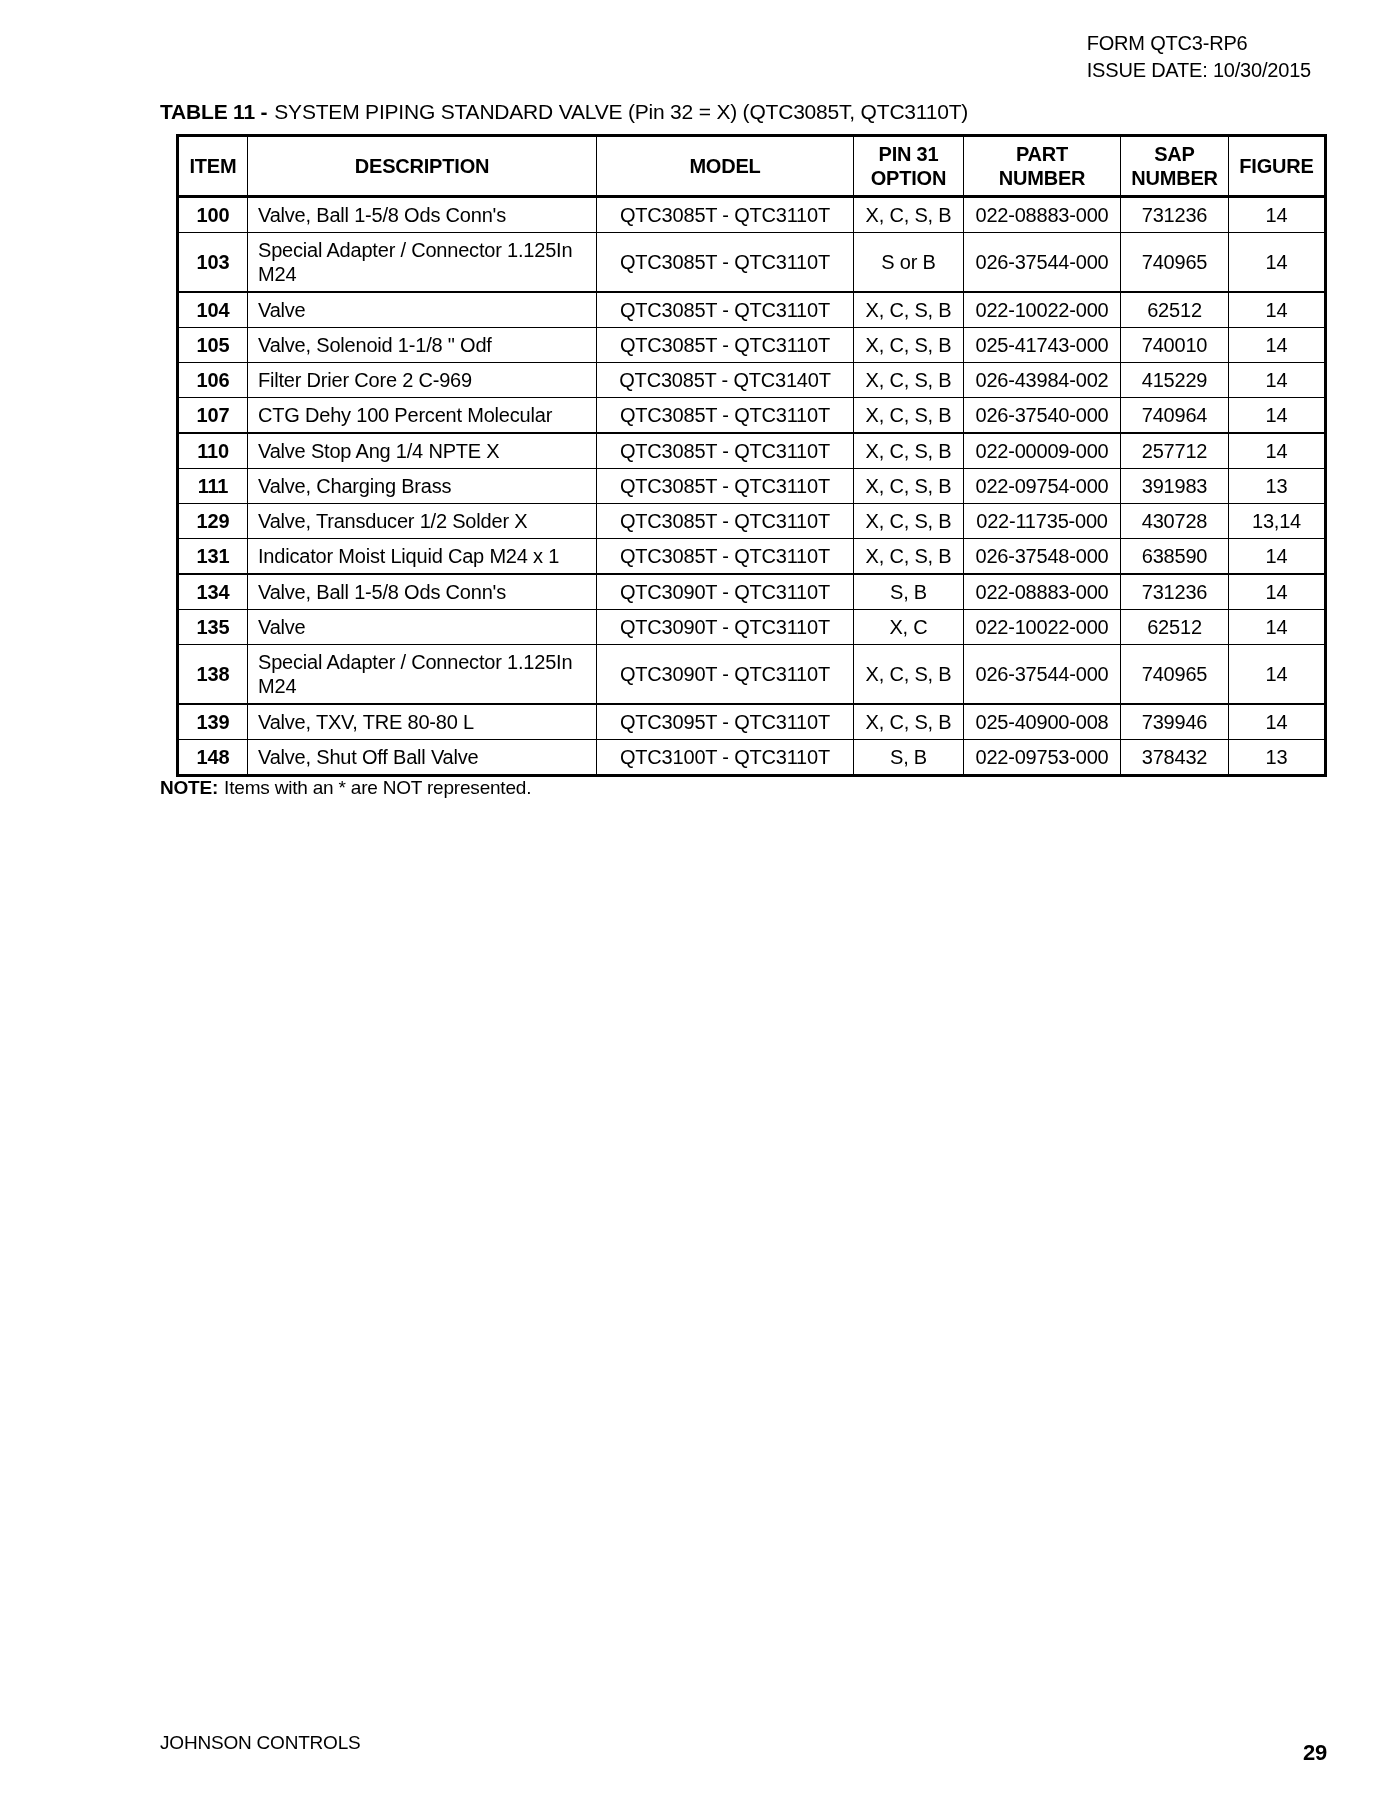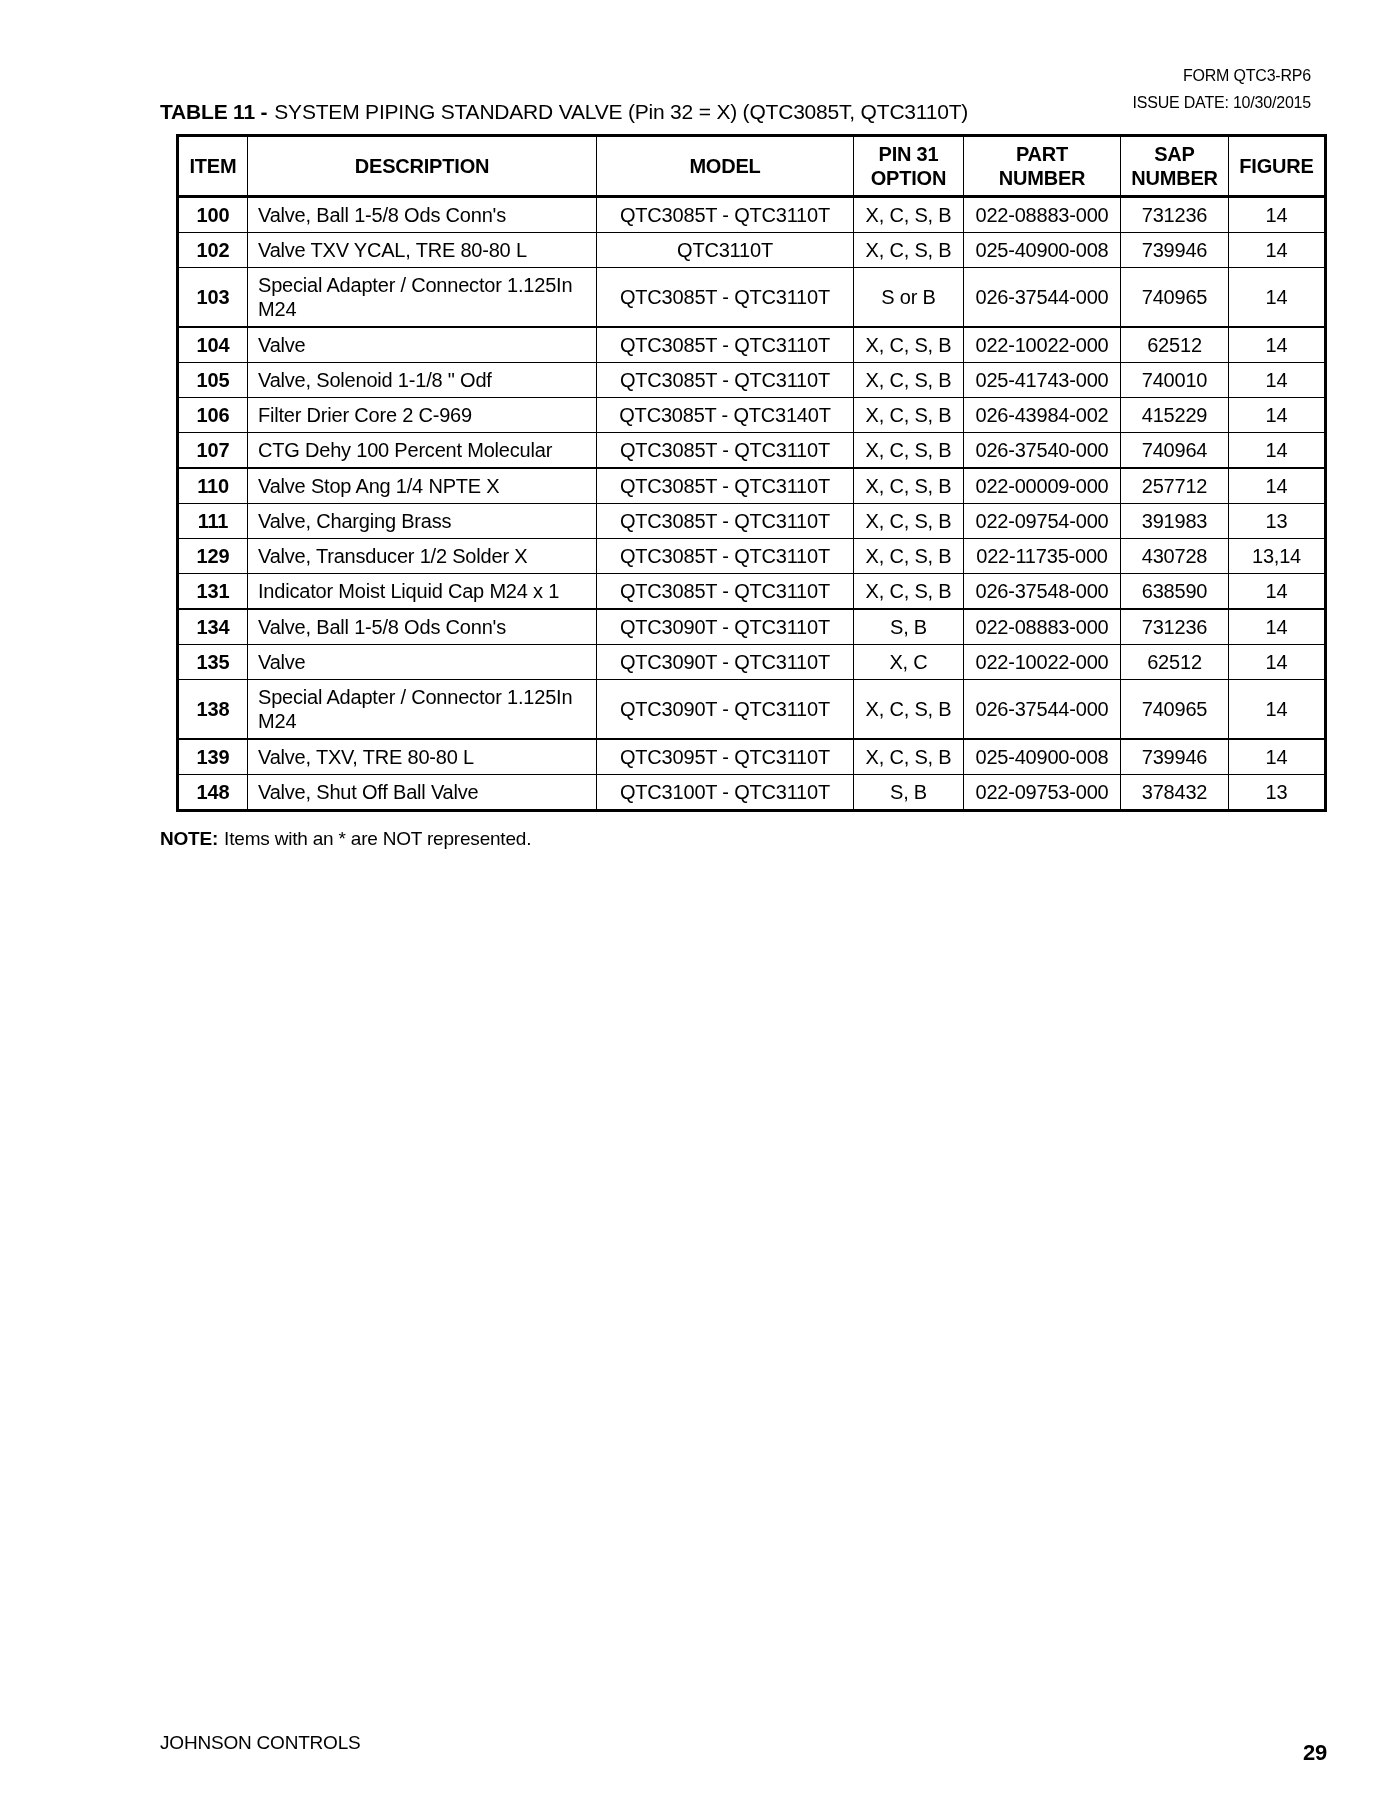--- a/index.html
+++ b/index.html
@@ -5,21 +5,21 @@
   html, body { margin: 0; padding: 0; }
   body {
     width: 1391px; height: 1800px;
     background: #ffffff; color: #000000;
     font-family: "Liberation Sans", "DejaVu Sans", sans-serif;
     position: relative;
     letter-spacing: -0.2px;
   }
   .page-header {
     position: absolute; top: 30px; right: 80px;
-    text-align: right; font-size: 16px; line-height: 27px; margin-top: 32px;
+    font-size: 20px; line-height: 27px;
   }
   .content {
     position: absolute; left: 160px; top: 100px; width: 1214px;
   }
   .table-title {
     font-size: 21px; margin-bottom: 10px; white-space: nowrap;
   }
   .table-title .title-label { font-weight: bold; margin-right: 7px; }
   table.parts-table {
     border-collapse: collapse; table-layout: fixed;
@@ -33,21 +33,21 @@
   }
   .parts-table thead th {
     font-weight: bold; text-align: center;
     white-space: pre-line; padding: 5px 3px;
     border-bottom: 3px solid #000;
   }
   .parts-table td { padding: 5px 4px; text-align: center; }
   .parts-table td.c-item { font-weight: bold; }
   .parts-table td.c-description { text-align: left; padding-left: 10px; padding-right: 8px; }
   .parts-table tr.group-end td { border-bottom: 2.5px solid #000; }
-  .note-line { margin-top: 16px; font-size: 19px; }
+  .note-line { margin-top: 0; font-size: 19px; }
   .note-line .note-label { font-weight: bold; margin-right: 6px; }
   .footer-company {
     position: absolute; left: 160px; top: 1732px; font-size: 19px; text-align: right;
   }
   .footer-page {
     position: absolute; right: 64px; top: 1728px;
     font-size: 22px; font-weight: bold; margin-top: 12px;
   }
 </style>
 </head>
@@ -91,29 +91,20 @@
     <tbody>
         <tr>
       <td class="c-item">100</td>
       <td class="c-description">Valve, Ball 1-5/8 Ods Conn's</td>
       <td class="c-model">QTC3085T - QTC3110T</td>
       <td class="c-pin31">X, C, S, B</td>
       <td class="c-part">022-08883-000</td>
       <td class="c-sap">731236</td>
       <td class="c-figure">14</td>
     </tr>
-        <tr>
-      <td class="c-item">102</td>
-      <td class="c-description">Valve TXV YCAL, TRE 80-80 L</td>
-      <td class="c-model">QTC3110T</td>
-      <td class="c-pin31">X, C, S, B</td>
-      <td class="c-part">025-40900-008</td>
-      <td class="c-sap">739946</td>
-      <td class="c-figure">14</td>
-    </tr>
         <tr class="group-end">
       <td class="c-item">103</td>
       <td class="c-description">Special Adapter / Connector 1.125In M24</td>
       <td class="c-model">QTC3085T - QTC3110T</td>
       <td class="c-pin31">S or B</td>
       <td class="c-part">026-37544-000</td>
       <td class="c-sap">740965</td>
       <td class="c-figure">14</td>
     </tr>
         <tr>

